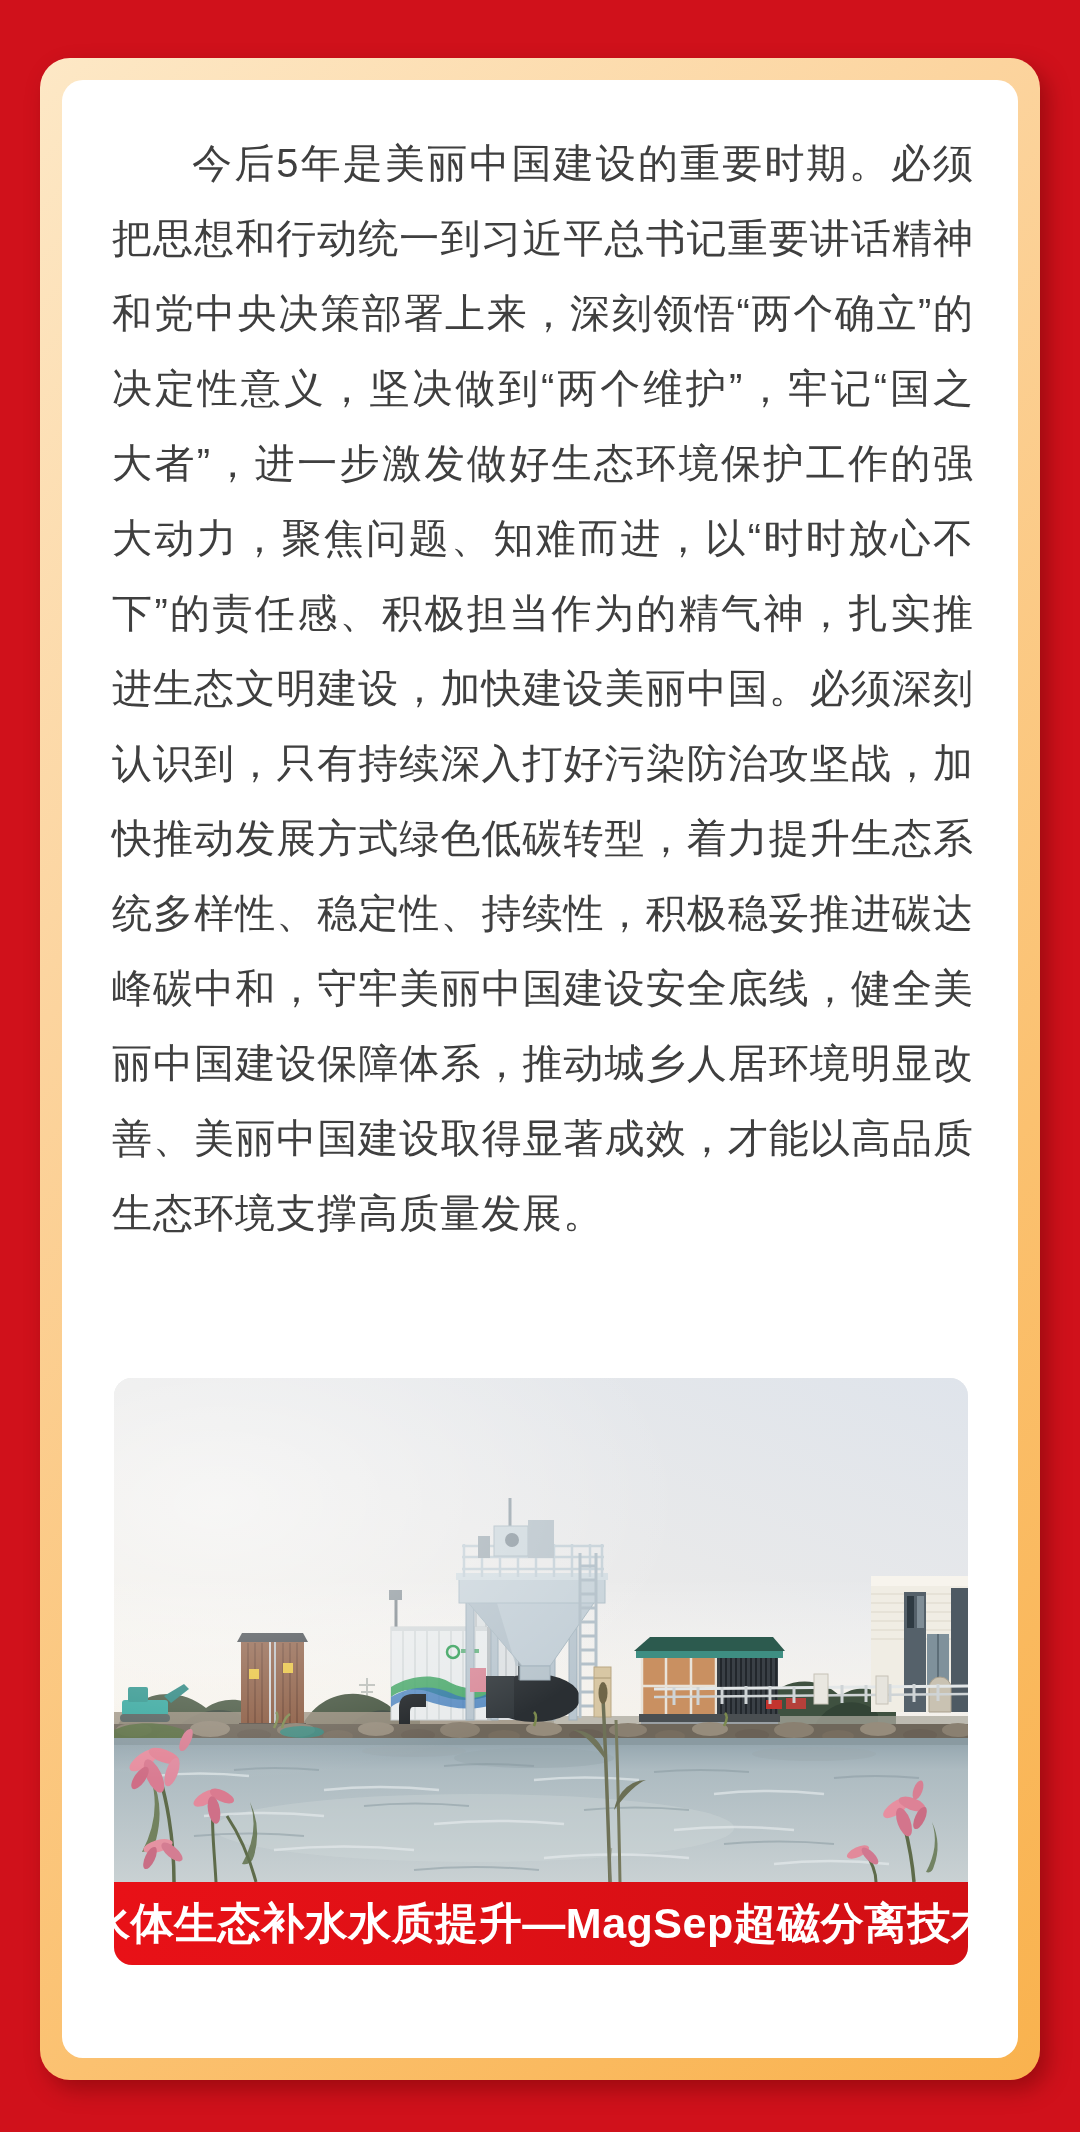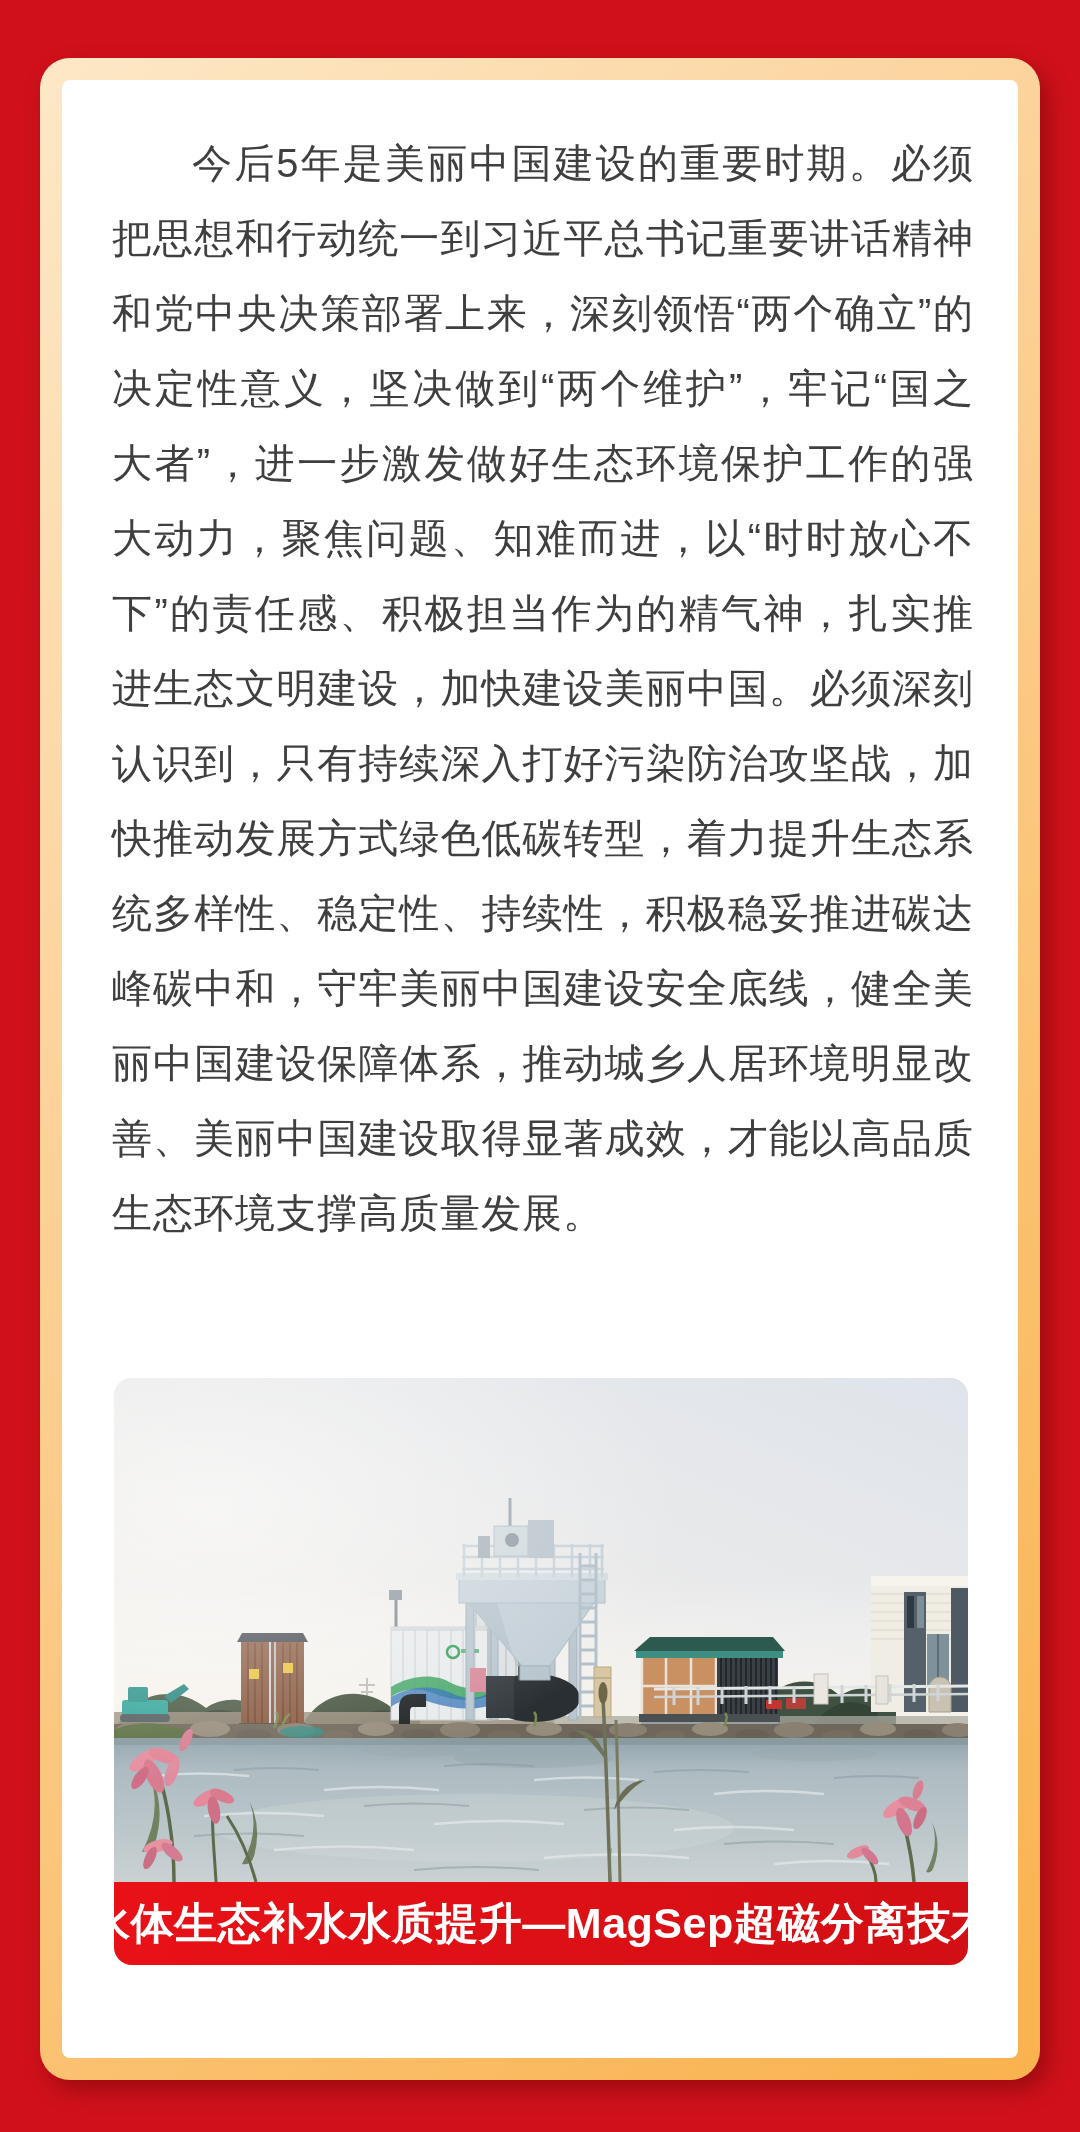--- a/index.html
+++ b/index.html
@@ -12,21 +12,21 @@
   .page{position:absolute;inset:0;width:1080px;height:2132px;}
   .frame{
     position:absolute;left:40px;top:58px;width:1000px;height:2022px;
     border-radius:30px;
     background:linear-gradient(135deg,var(--frame1,#FDE8C6) 0%,var(--frame2,#FCD49E) 32%,var(--frame3,#FBC170) 68%,var(--frame4,#F9B24E) 100%);
     box-shadow:8px 10px 22px rgba(80,0,0,0.40);
   }
   .card{
     position:absolute;left:22px;top:22px;right:22px;bottom:22px;
     background:var(--card,#FFFFFF);
-    border-radius:8px;
+    border-radius:21px;
     padding-left:44px;
   }
   .body-text{
     position:absolute;left:50px;top:46px;width:862px;
     margin:0;
     font-size:40px;line-height:75px;letter-spacing:1px;
     color:#3f3f3f;
     text-align:justify;text-align-last:left;
     text-indent:2em;
   }

